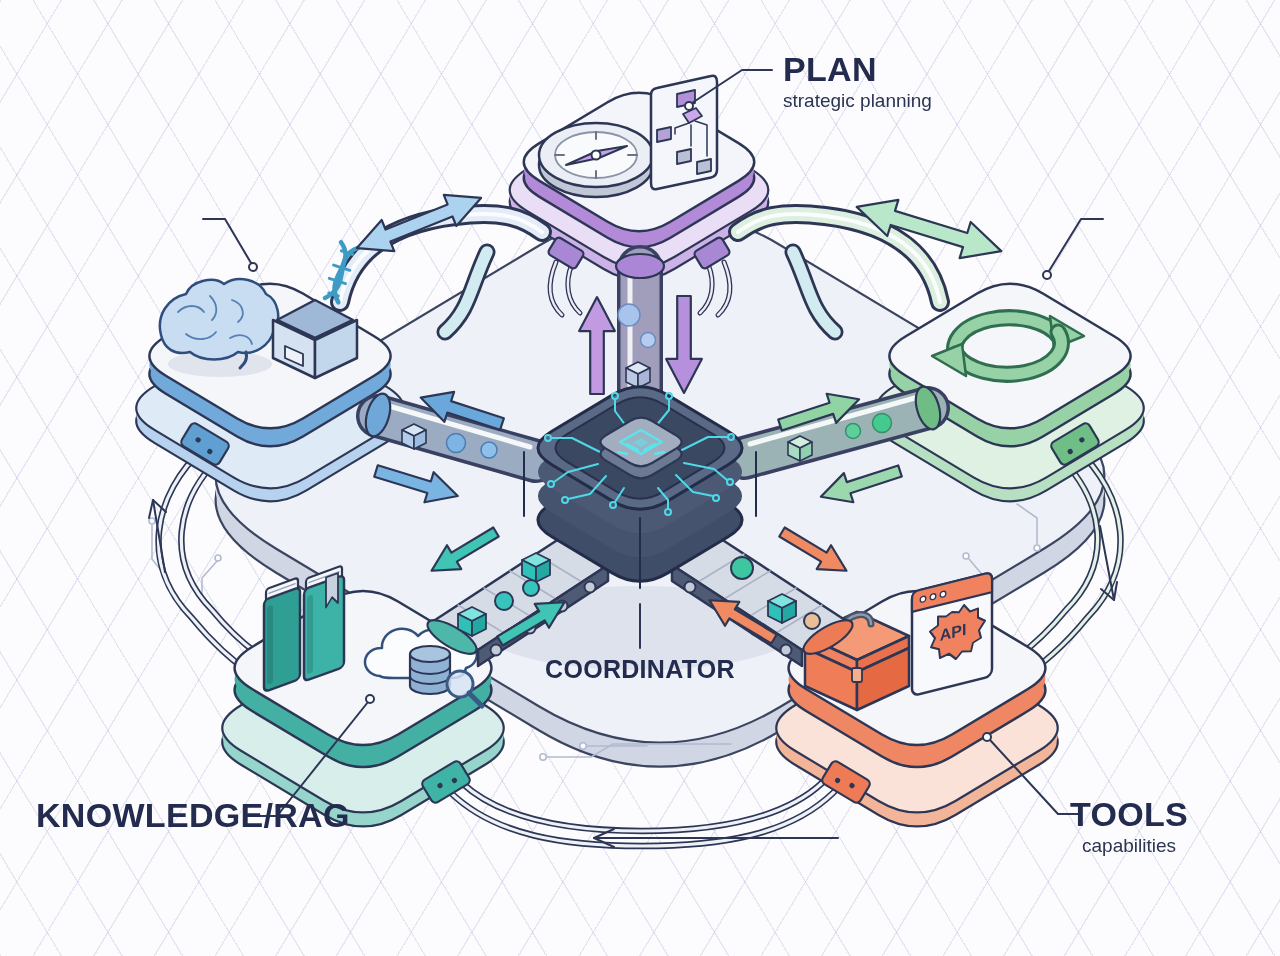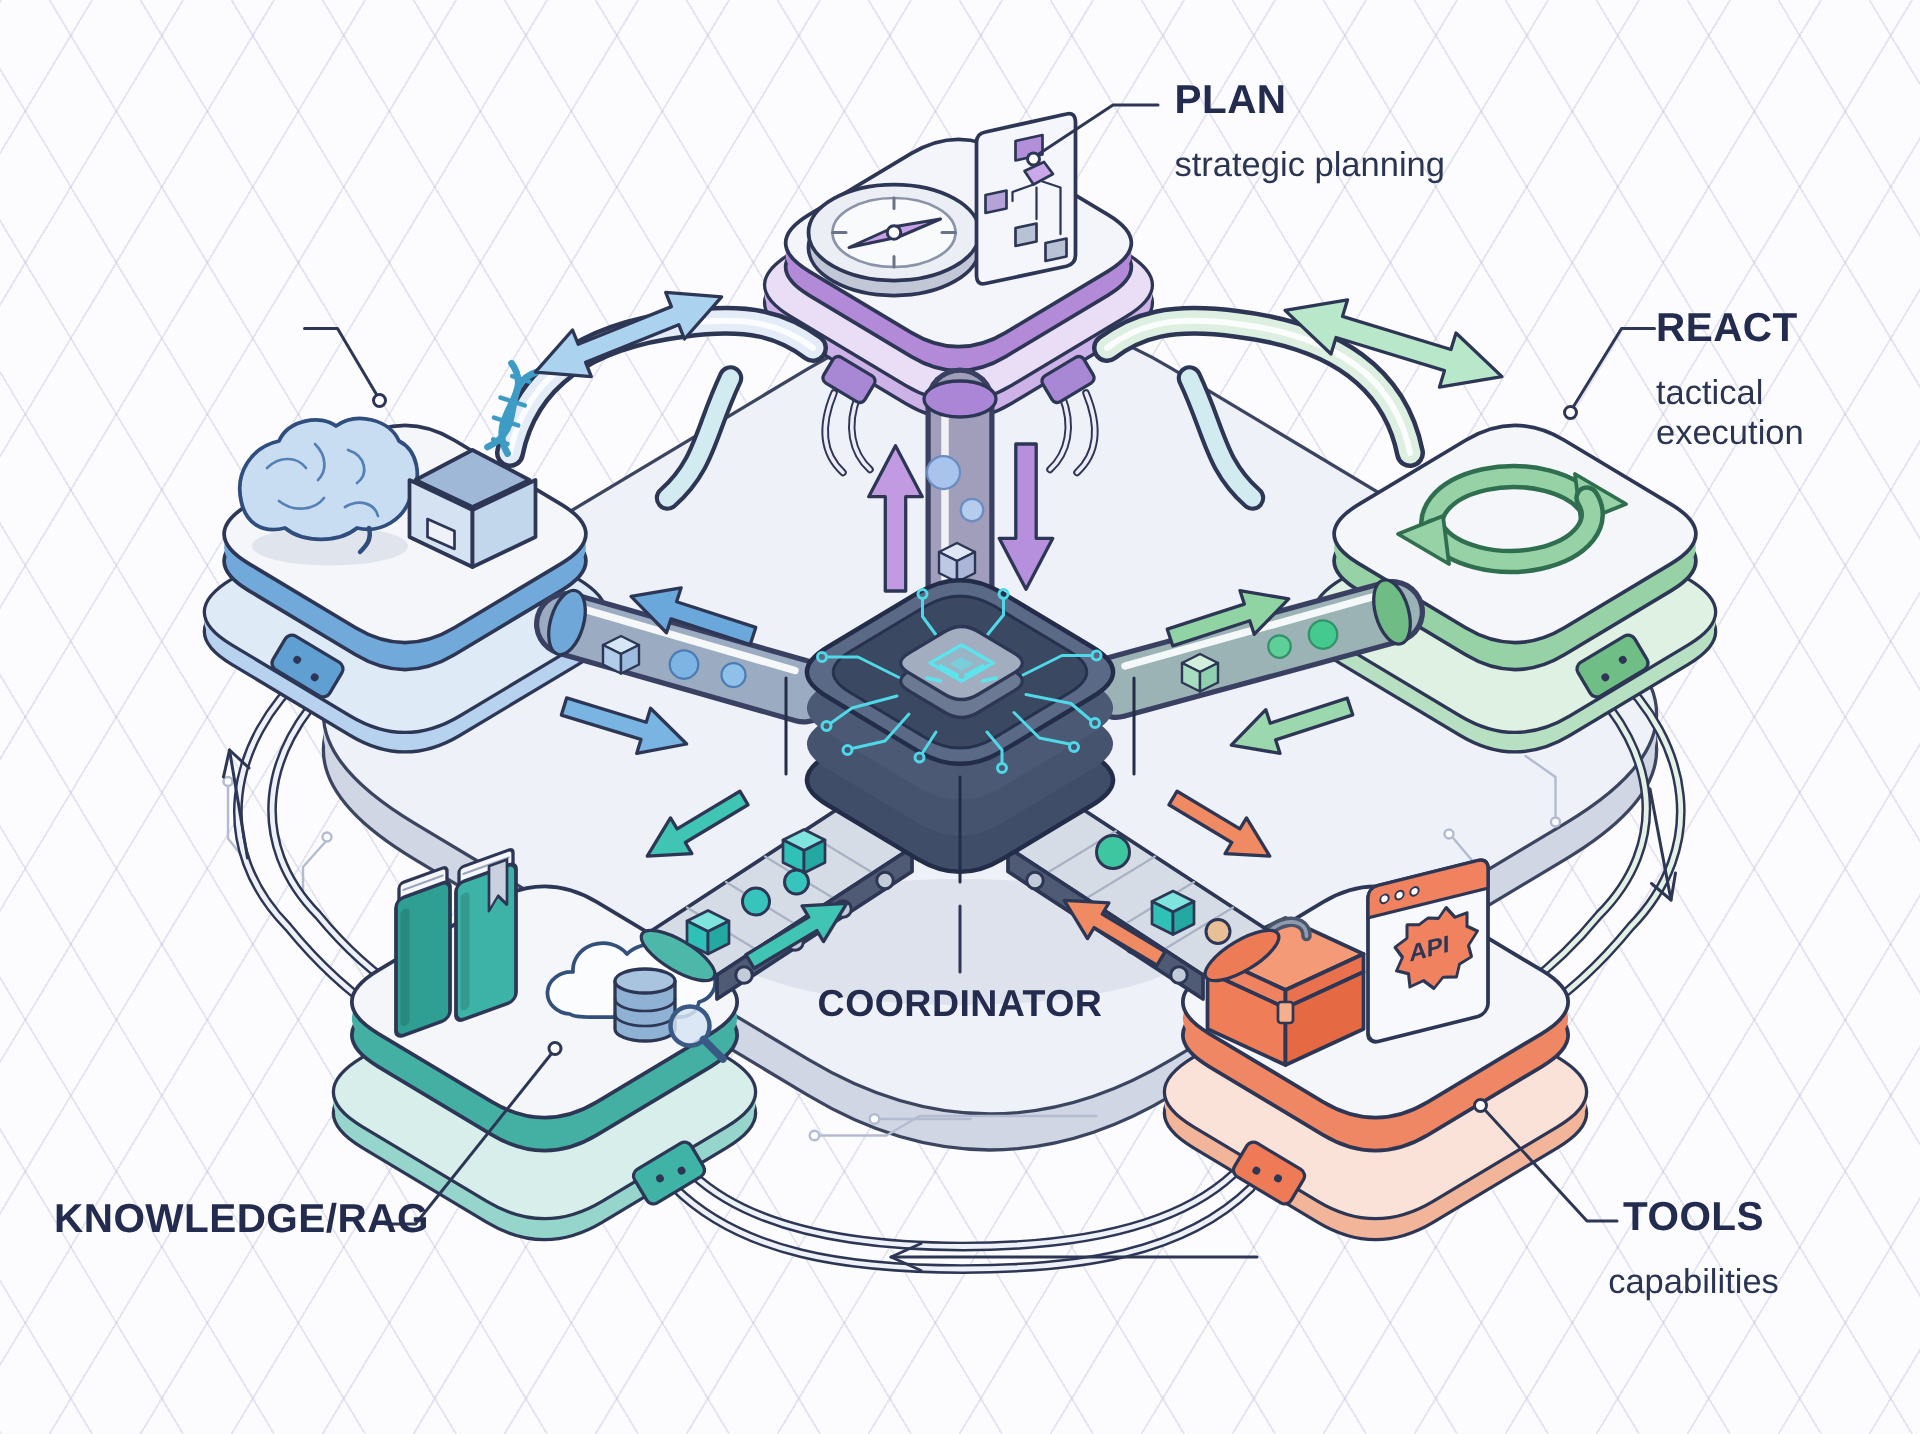--- a/index.html
+++ b/index.html
@@ -7,22 +7,22 @@
     position:relative;width:1280px;height:956px;overflow:hidden;
     font-family:"Liberation Sans",sans-serif;
     background:
       repeating-linear-gradient(59deg,  rgba(148,150,200,.22) 0 1.3px, transparent 1.3px 52px),
       repeating-linear-gradient(121deg, rgba(148,150,200,.22) 0 1.3px, transparent 1.3px 52px),
       #fcfcfe;
   }
   #scene{position:absolute;left:0;top:0;}
   #scene *{stroke-linejoin:round;stroke-linecap:round;}
   .lbl{position:absolute;color:#232c4e;z-index:5;}
-  .lbl .t{font-weight:bold;font-size:27px;letter-spacing:.3px;line-height:1.05;}
-  .lbl .s{font-size:23px;color:#2b3450;margin-top:16px;}
+  .lbl .t{font-weight:bold;font-size:34px;letter-spacing:.3px;line-height:1.05;}
+  .lbl .s{font-size:19px;color:#2b3450;margin-top:2px;}
   .lbl.center{text-align:center;}
   #lbl-coordinator .t{font-size:25px;text-align:center;}
 </style>
 </head>
 <body>
 
 <div id="stage">
 <svg id="scene" width="1280" height="956" viewBox="0 0 1280 956">
   <defs>
     <path id="rsq" vector-effect="non-scaling-stroke" d="M-52 -100 H52 Q100 -100 100 -52 V52 Q100 100 52 100 H-52 Q-100 100 -100 52 V-52 Q-100 -100 -52 -100 Z"></path>
@@ -500,24 +500,20 @@
           <circle cx="987" cy="737" r="4" fill="#ffffff"></circle>
     </g>
     <path d="M640,604 V648"></path>
   </g>
 </svg>
 
 <div class="lbl" id="lbl-plan" style="left:783px;top:52px;">
   <div class="t">PLAN</div>
   <div class="s">strategic planning</div>
 </div>
-<div class="lbl" id="lbl-react" style="left:1104px;top:204px;">
-  <div class="t">REACT</div>
-  <div class="s">tactical execution</div>
-</div>
 <div class="lbl center" id="lbl-knowledge" style="left:36px;top:798px;width:240px;text-align:center;">
   <div class="t">KNOWLEDGE/RAG</div>
 </div>
 <div class="lbl center" id="lbl-tools" style="left:1029px;top:797px;width:200px;">
   <div class="t">TOOLS</div>
   <div class="s">capabilities</div>
 </div>
 <div class="lbl center" id="lbl-coordinator" style="left:520px;top:656px;width:240px;">
   <div class="t">COORDINATOR</div>
 </div>

